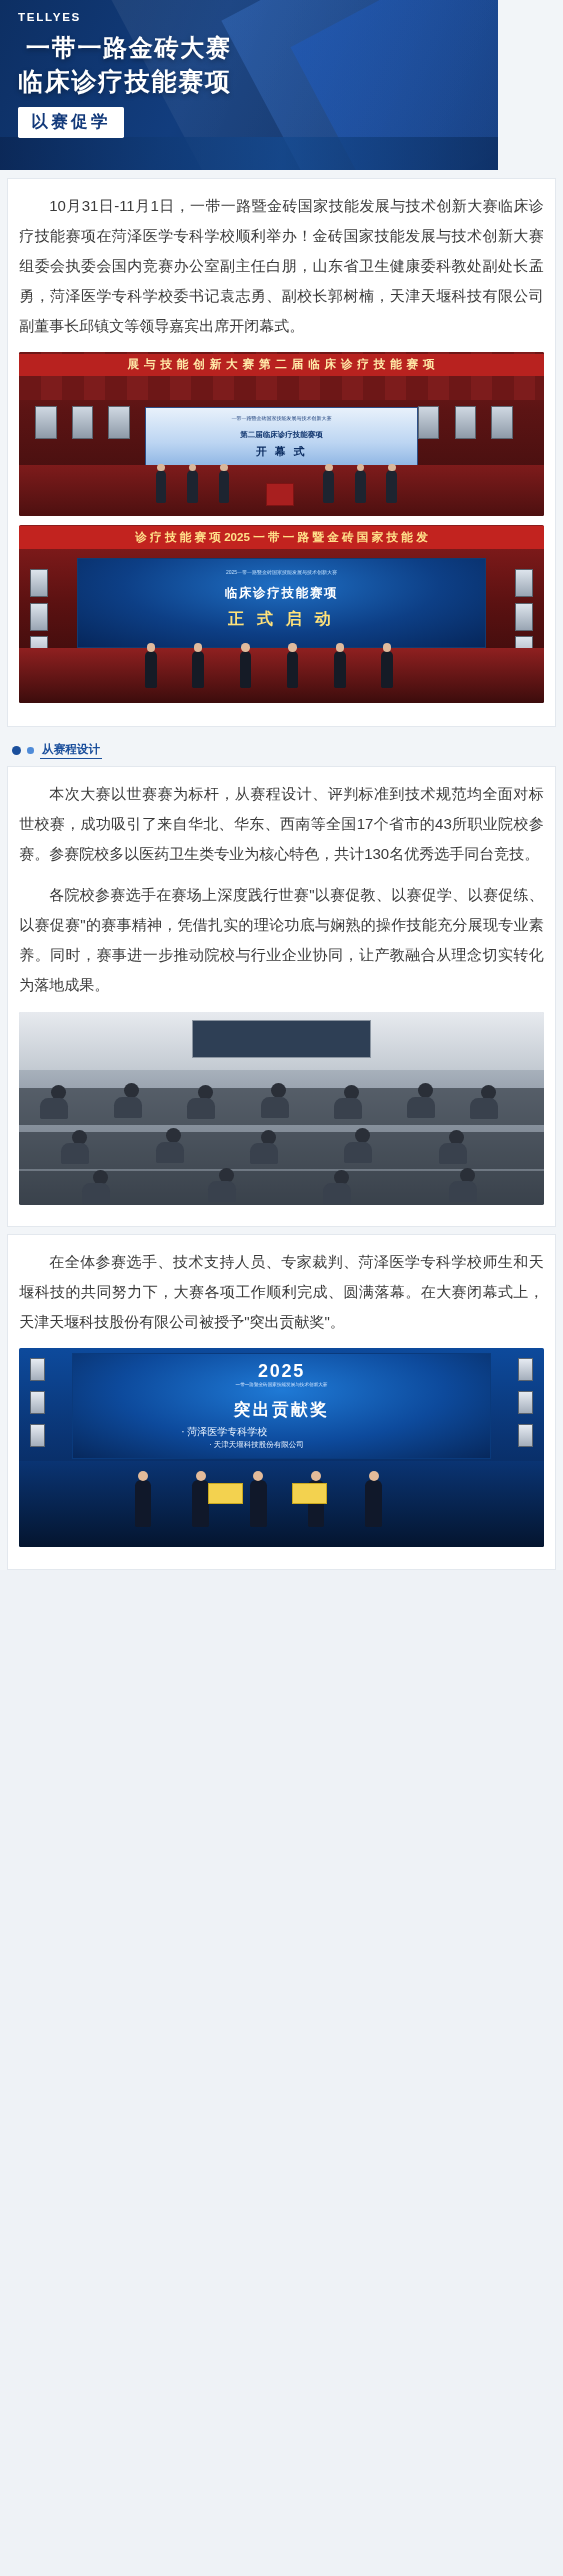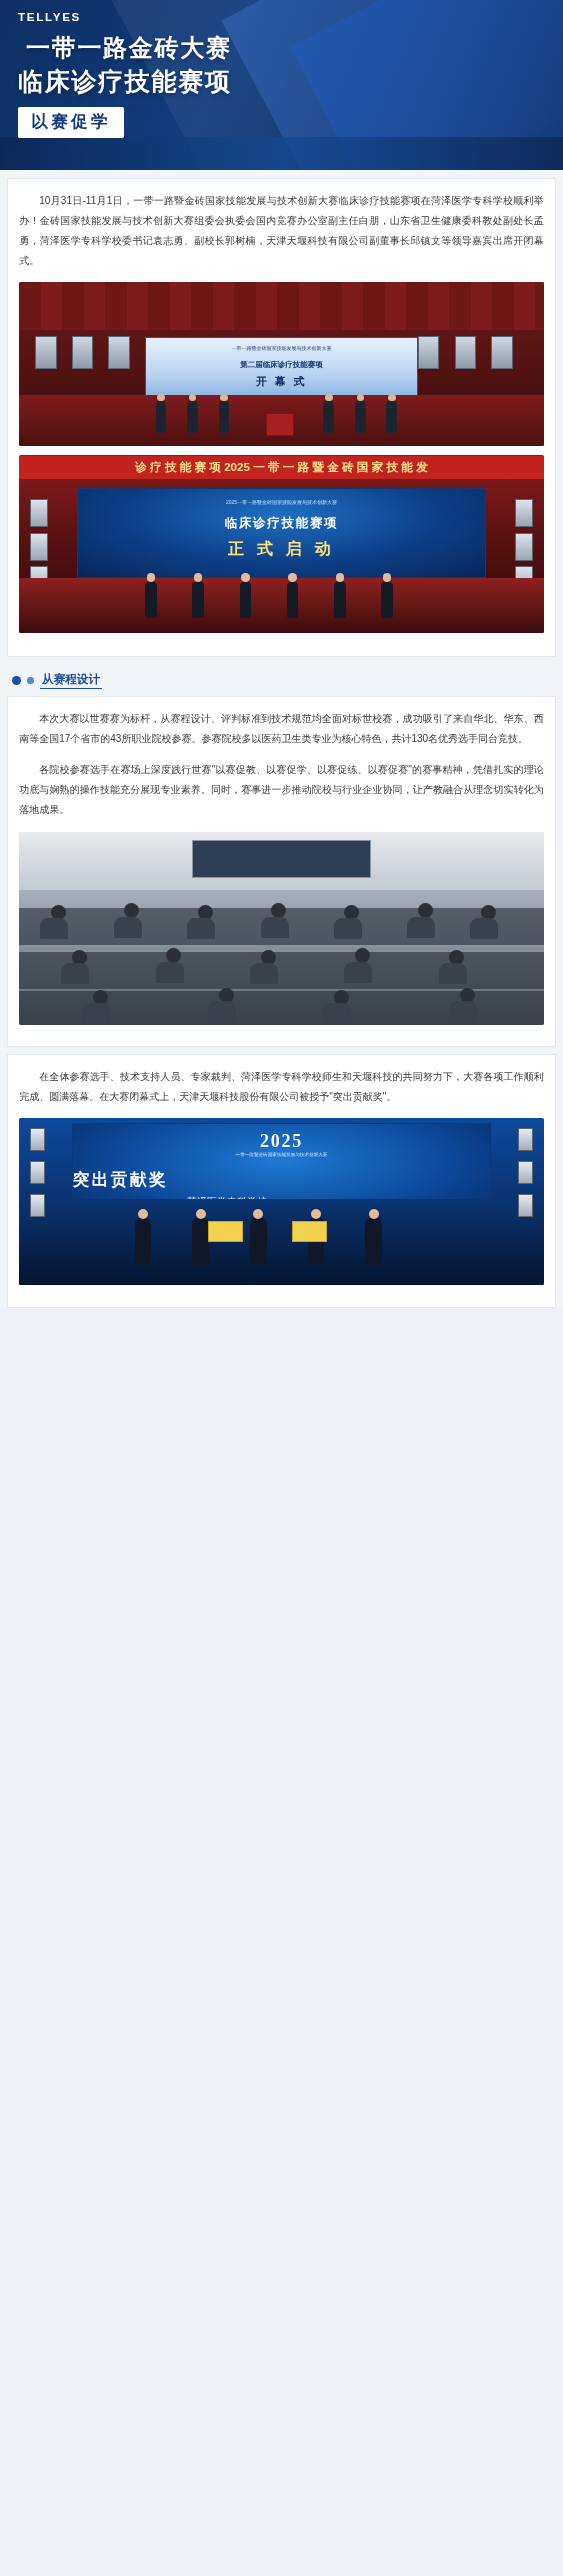--- a/index.html
+++ b/index.html
@@ -12,21 +12,21 @@
   }
   .page {
     width: 563px;
     position: relative;
     background: #f2f5f8;
   }
 
   
   .banner {
     position: relative;
-    width: 563px;
+    width: 498px;
     height: 170px;
     background: linear-gradient(115deg, #0d2f63 0%, #123d7e 40%, #0c2a5a 100%);
     overflow: hidden;
   }
   .banner .diag1 {
     position: absolute;
     width: 465px; height: 357px;
     background: linear-gradient(140deg, rgba(255,255,255,0.07), rgba(255,255,255,0.0));
     transform: rotate(-28deg);
     top: -166px; left: 149px;
@@ -93,21 +93,21 @@
   }
 
   
   .card {
     margin: 8.3px 6.6px 10px 6.6px;
     background: #ffffff;
     border: 0.8px solid #e3e8ee;
     padding: 11.6px 11.6px 15px 11.6px;
   }
   p.body {
-    font-size: 10px;
+    font-size: 15px;
     line-height: 2.0;
     color: #3a3a3a;
     text-align: justify;
     margin: 0 0 11.6px 0;
     text-indent: 2em;
   }
   .photo {
     width: 100%;
     display: block;
     border-radius: 1.7px;
@@ -164,26 +164,26 @@
 
   
   .p3 { height: 193px; background: linear-gradient(180deg,#cfd6dd 0%,#9aa4b0 40%,#5d6670 100%); }
   .p3 .wallscreen { position:absolute; top:8.3px; left:33%; width:34%; height:38px; background:#2e3f55; border:1.7px solid #8b95a1;}
   .p3 .wall { position:absolute; top:0; left:0; right:0; height:58px; background:linear-gradient(180deg,#e7eaef,#c3cad2);}
   .p3 .rowdark { position:absolute; left:0; right:0; height:37px; background:rgba(30,36,46,0.55);}
   .p3 .head { position:absolute; width:15px; height:15px; border-radius:50%; background:#2a2f38;}
   .p3 .body2 { position:absolute; width:28px; height:21.6px; border-radius:8.3px 8.3px 1.7px 1.7px; background:#39414d;}
 
   
-  .p4 { height: 167px; background: linear-gradient(180deg,#0d4a9c 0%,#0a3473 45%,#061f48 100%); font-family: Liberation Serif, serif; }
+  .p4 { height: 199px; background: linear-gradient(180deg,#0d4a9c 0%,#0a3473 45%,#061f48 100%); }
   .p4 .scr { position:absolute; top:5px; left:10%; width:80%; height:106px;
     background: radial-gradient(ellipse at 50% 35%, #1f7ad6 0%, #0d4a9c 55%, #07285c 100%); border:0.8px solid #0a3a7c;}
   .p4 .year { position:absolute; top:6.6px; left:0; right:0; text-align:center; font-size:18px; font-weight:bold; color:#ffffff; letter-spacing:1.7px;}
   .p4 .sub { position:absolute; top:28px; left:0; right:0; text-align:center; font-size:4.6px; color:#cfe4ff;}
-  .p4 .award { position:absolute; top:45px; left:0; right:0; font-size:16.6px; font-weight:bold; color:#ffffff; letter-spacing:2.5px;}
+  .p4 .award { position:absolute; top:45px; left:0; right:0; text-align:center; font-size:16.6px; font-weight:bold; color:#ffffff; letter-spacing:2.5px;}
   .p4 .it1 { position:absolute; top:71px; left:26%; font-size:10px; color:#e9f3ff;}
   .p4 .it2 { position:absolute; top:86px; left:26%; font-size:7.5px; color:#e9f3ff;margin-left:28px;}
   .p4 .floor { position:absolute; bottom:0; left:0; right:0; height:86px; background:linear-gradient(180deg,#0a3473,#04152f);}
   .p4 .person { position:absolute; bottom:20px; width:16.6px; height:47px; background:#10182a; border-radius:5.8px 5.8px 1.7px 1.7px;}
   .p4 .person:after{content:""; position:absolute; top:-9px; left:3.3px; width:10px;height:10px;border-radius:50%;background:#e3bb9a;}
   .p4 .cert { position:absolute; bottom:43px; width:35px; height:21.6px; background:#f3d24f; border:0.8px solid #c9a81f;}
   .p4 .flag { position:absolute; width:15px; height:23px; background:linear-gradient(180deg,#e6ebf2,#a4aebb); border:0.8px solid #5b646f;}
 
   
   .section-head {
@@ -253,20 +253,21 @@
         <div class="t3">开 幕 式</div>
       </div>
       <div class="stagefloor"></div>
       <div class="podium"></div>
       <div class="person" style="left:26%"></div>
         <div class="person" style="left:32%"></div>
       <div class="person" style="left:38%"></div>
         <div class="person" style="left:58%"></div>
       <div class="person" style="left:64%"></div>
         <div class="person" style="left:70%"></div>
+      <div class="banner-red">展 与 技 能 创 新 大 赛 第 二 届 临 床 诊 疗 技 能 赛 项</div>
     </div>
 
     <div class="photo ph p2">
       <div class="flagrow">
         <div class="flag" style="left:2%; top:6.6px"></div>
           <div class="flag" style="left:2%; top:40px"></div>
         <div class="flag" style="left:2%; top:73px"></div>
         <div class="flag" style="right:2%; top:6.6px"></div>
           <div class="flag" style="right:2%; top:40px"></div>
         <div class="flag" style="right:2%; top:73px"></div>

